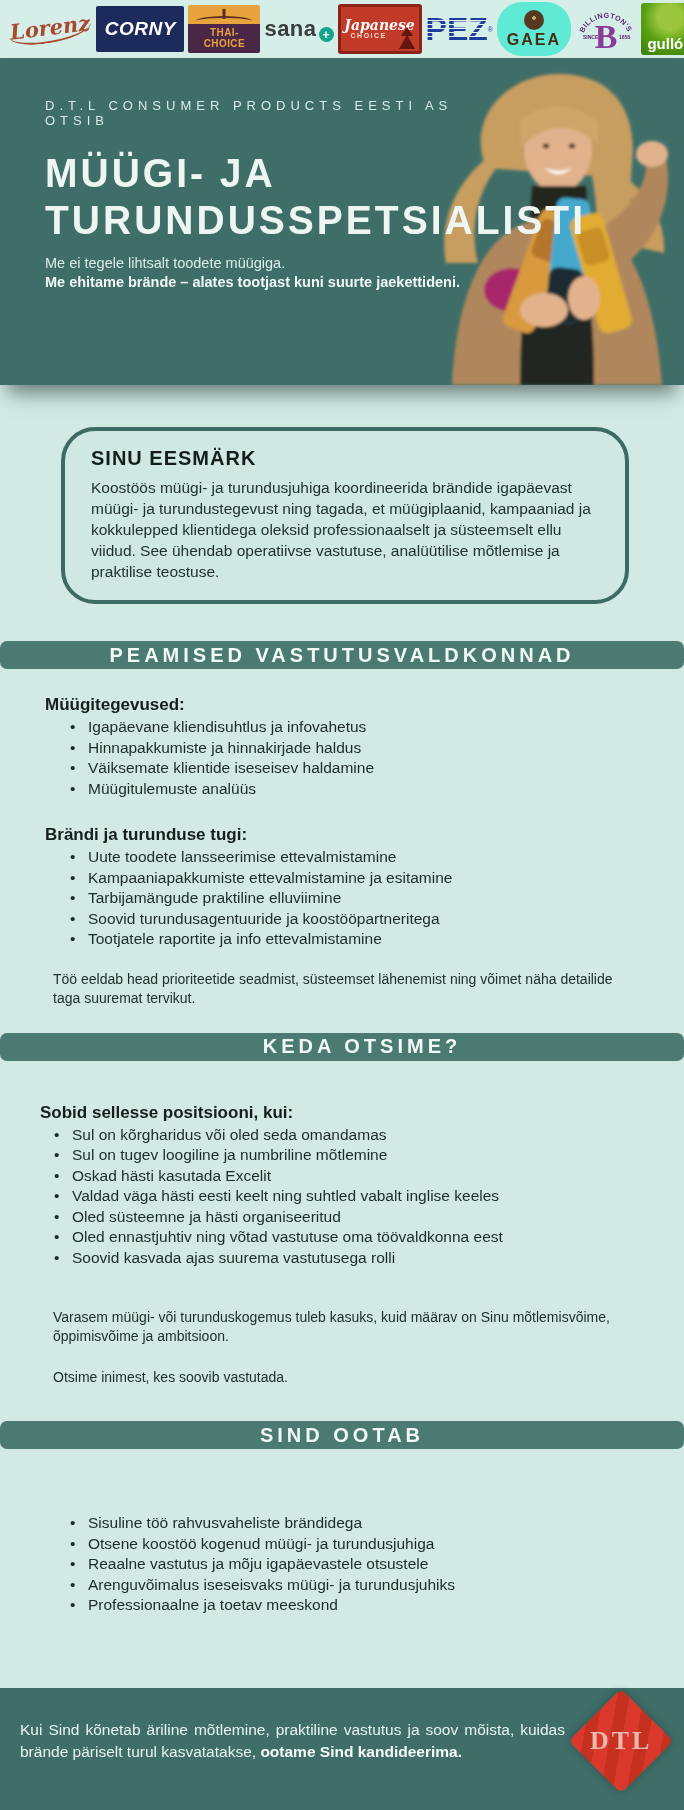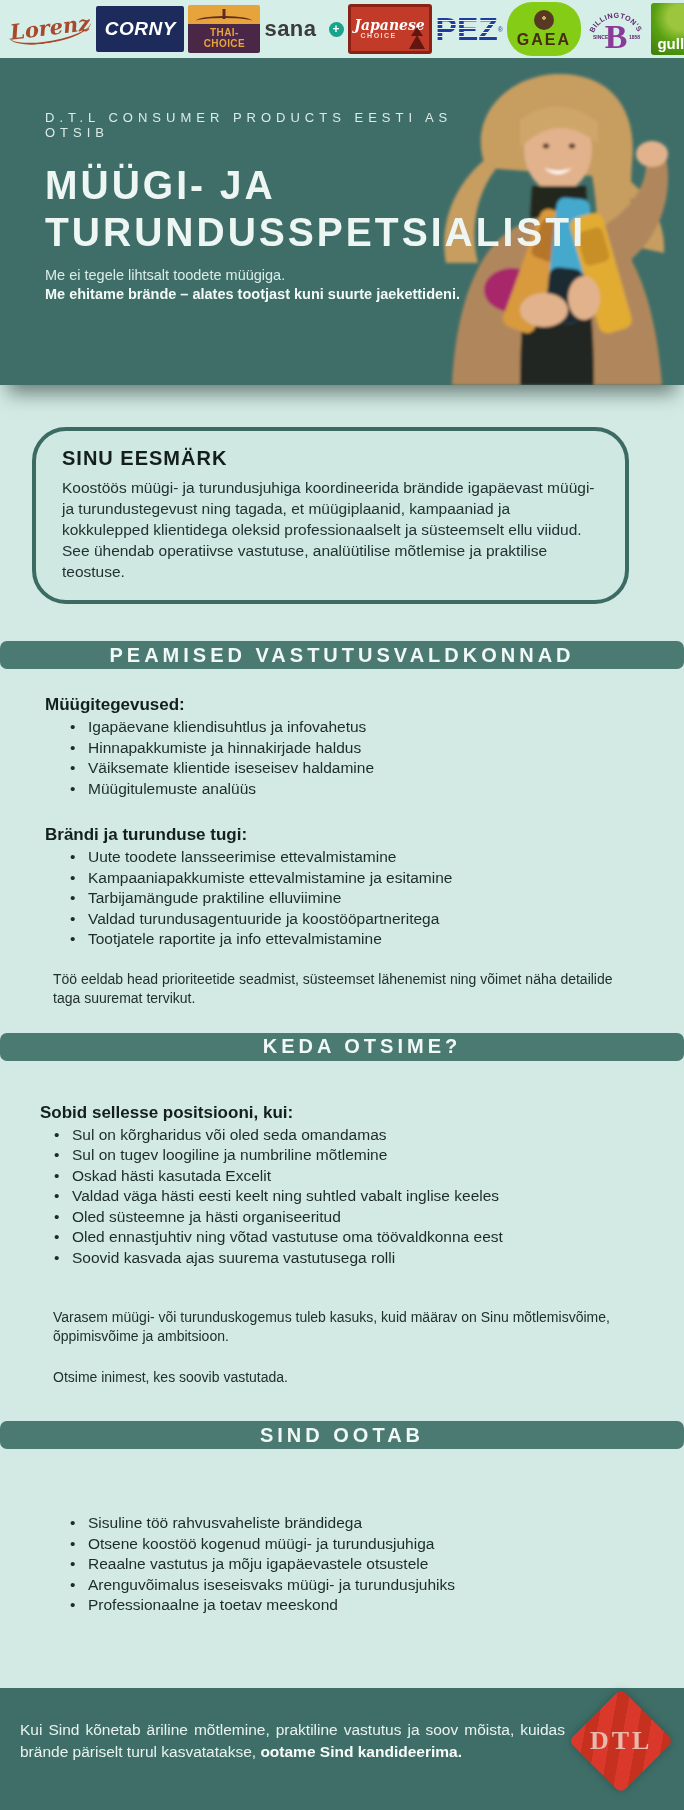--- a/index.html
+++ b/index.html
@@ -24,71 +24,71 @@
   }
   .corny-box{width:88px;height:46px;background:#1d2b5c;border-radius:2px;
     display:flex;align-items:center;justify-content:center;}
   .corny-text{color:#fff;font-style:italic;font-weight:900;font-size:19px;letter-spacing:.5px;}
   .thai-box{width:72px;height:48px;background:linear-gradient(#e8a43c 0 40%, #4a2647 40% 100%);
     border-radius:2px;display:flex;flex-direction:column;align-items:center;justify-content:flex-end;
     position:relative;overflow:hidden;}
   .thai-fig{position:absolute;top:4px;left:50%;width:3px;height:10px;background:#5e2c20;transform:translateX(-50%);}
   .thai-arc{position:absolute;top:11px;left:8px;right:8px;height:8px;border-top:2px solid #5e2c20;border-radius:50%;}
   .thai-text{color:#e8a43c;font-weight:bold;font-size:10px;line-height:11px;text-align:center;margin-bottom:4px;letter-spacing:.4px;}
-  .sana-wrap{display:flex;align-items:center;gap:12px;}
+  .sana-wrap{display:flex;align-items:flex-end;gap:2px;}
   .sana-text{color:#3a3d3c;font-size:22px;font-weight:bold;letter-spacing:.5px;}
   .sana-plus{width:15px;height:15px;border-radius:50%;background:#17a38c;color:#fff;
     display:flex;align-items:center;justify-content:center;font-size:12px;font-weight:bold;line-height:1;}
   .jap-box{width:84px;height:50px;background:#c23a28;border:3px solid #8a2217;border-radius:3px;
     display:flex;flex-direction:column;align-items:center;justify-content:center;position:relative;box-sizing:border-box;}
   .jap-script{font-family:"DejaVu Serif", serif;font-style:italic;color:#fff;font-size:14px;font-weight:bold;line-height:13px;}
   .jap-choice{color:#f4d9cf;font-size:7px;letter-spacing:1.5px;font-weight:bold;align-self:flex-start;margin-left:10px;}
   .jap-pagoda{position:absolute;right:4px;bottom:2px;width:0;height:0;
     border-left:8px solid transparent;border-right:8px solid transparent;border-bottom:14px solid #611710;}
   .jap-pagoda:before{content:"";position:absolute;left:-6px;top:-8px;width:0;height:0;
     border-left:6px solid transparent;border-right:6px solid transparent;border-bottom:9px solid #611710;}
   .pez-text{
     font-weight:900;font-size:32px;letter-spacing:0px;color:#1c3f9e;
     background-image:repeating-linear-gradient(#1c3f9e 0 3px,#eef7f3 3px 4px);
     -webkit-background-clip:text;background-clip:text;-webkit-text-fill-color:transparent;
     font-family:"Liberation Sans", sans-serif; line-height:1;
   }
   .pez-reg{font-size:7px;color:#1c3f9e;vertical-align:top;}
-  .gaea-box{width:74px;height:54px;background:#84cc16;display:flex;flex-direction:column;
+  .gaea-box{width:74px;height:54px;background:#5eead4;display:flex;flex-direction:column;
     align-items:center;justify-content:center;gap:1px;border-radius:25px;}
   .gaea-emblem{width:20px;height:20px;border-radius:50%;
     background:radial-gradient(circle at 50% 40%, #caa86a 0 2px, #573823 2px 100%);}
   .gaea-text{color:#472c12;font-weight:bold;font-size:16px;letter-spacing:2px;}
   .bill-box{width:62px;height:56px;position:relative;display:flex;align-items:center;justify-content:center;}
   .bill-svg{width:62px;height:56px;}
   .gullon-box{width:58px;height:52px;border-radius:3px;
     background:radial-gradient(circle at 50% 28%, #9cc63d 0 26%, #58a013 55%, #3c7d0a 100%);
     display:flex;align-items:flex-end;justify-content:center;}
   .gullon-text{color:#fff;font-weight:bold;font-size:15px;margin-bottom:3px;}
 
   
   .header{
     height:327px;background:#3f6e68;position:relative;
     box-shadow:0 16px 18px -8px rgba(20,35,32,.55);
     z-index:2;
   }
-  .header-text{position:absolute;left:45px;top:52px;width:430px;}
+  .header-text{position:absolute;left:45px;top:40px;width:430px;}
   .eyebrow{color:#d9ece7;font-size:13px;letter-spacing:5px;font-weight:500;}
   .job-title{margin-top:22px;color:#edf6f3;font-weight:700;font-size:39px;line-height:44px;letter-spacing:3px;
     transform:scaleY(1.06);transform-origin:left top;}
   .intro{margin-top:30px;color:#dcecе8;color:#dcece8;font-size:14.5px;line-height:19px;text-align:justify;}
   .intro b{color:#f4faf8;}
   .taglines{margin-top:16px;color:#dcece8;font-size:14.5px;line-height:19px;}
   .taglines .bold-line{font-weight:bold;color:#f2f9f6;}
   .photo{position:absolute;right:0;top:0;width:268px;height:327px;overflow:hidden;}
 
   
   .main{height:1303px;overflow:hidden;position:relative;background:#d2eae3;}
   .goal-box{
-    margin:42px 55px 0 32px;border:4px solid #3c6b64;border-radius:34px;
+    margin:42px 55px 0 61px;border:4px solid #3c6b64;border-radius:34px;
     padding:16px 26px 18px 26px;background:#cfe8e1;
   }
   .goal-heading{font-size:20px;font-weight:bold;color:#141f1d;letter-spacing:1px;}
   .goal-body{margin-top:7px;font-size:15.5px;line-height:21px;color:#223230;}
   .banner{
     margin-top:37px;height:28px;background:#4a7a72;
     display:flex;align-items:center;justify-content:center;border-radius:7px;
   }
   .banner-2{margin-top:25px;padding-left:40px;}
   .banner-3{margin-top:34px;}
@@ -251,21 +251,21 @@
         <li>Müügitulemuste analüüs</li>
       </ul>
   </div>
 
   <div>
     <div class="group-heading">Brändi ja turunduse tugi:</div>
     <ul class="bullets">
         <li>Uute toodete lansseerimise ettevalmistamine</li>
         <li>Kampaaniapakkumiste ettevalmistamine ja esitamine</li>
         <li>Tarbijamängude praktiline elluviimine</li>
-        <li>Valdad turundusagentuuride ja koostööpartneritega</li>
+        <li>Soovid turundusagentuuride ja koostööpartneritega</li>
         <li>Tootjatele raportite ja info ettevalmistamine</li>
       </ul>
   </div>
 
   <div class="note">Töö eeldab head prioriteetide seadmist, süsteemset lähenemist ning võimet näha detailide taga suuremat tervikut.</div>
 
   <div class="banner banner-2">
     <span class="banner-label">KEDA OTSIME?</span>
   </div>
 

